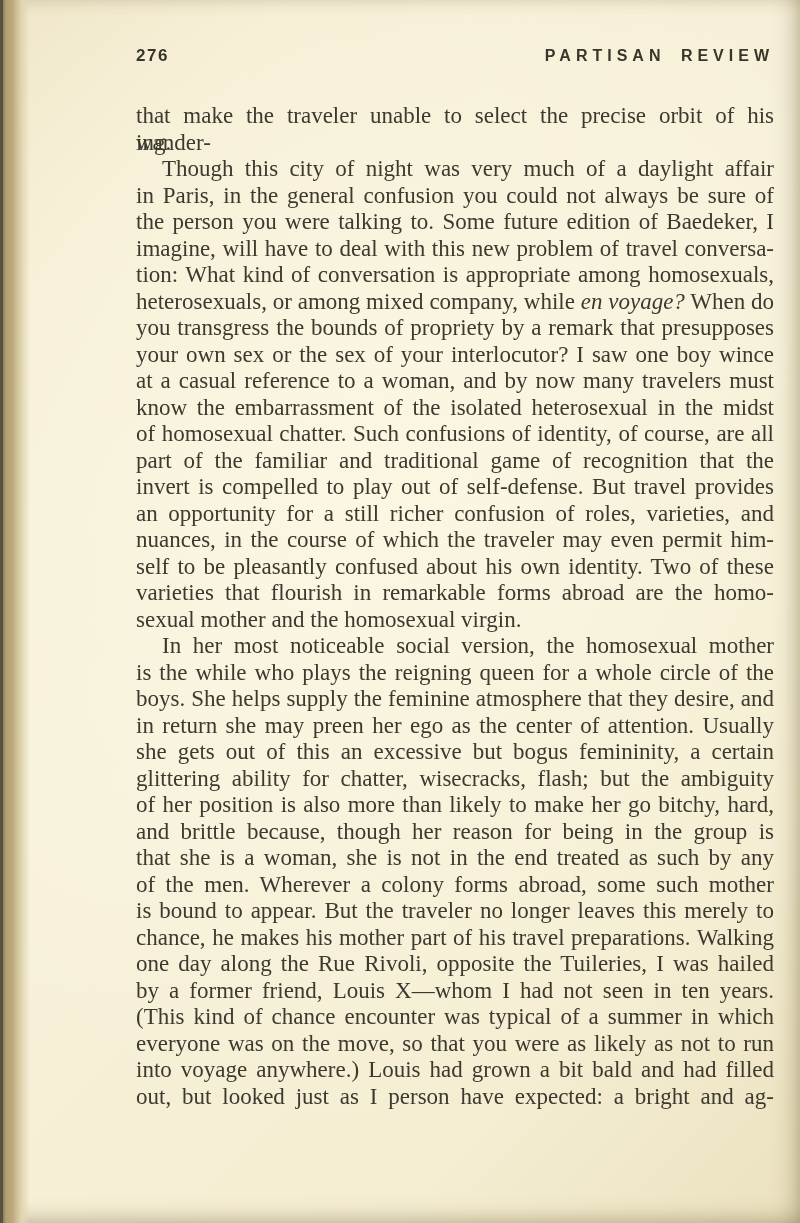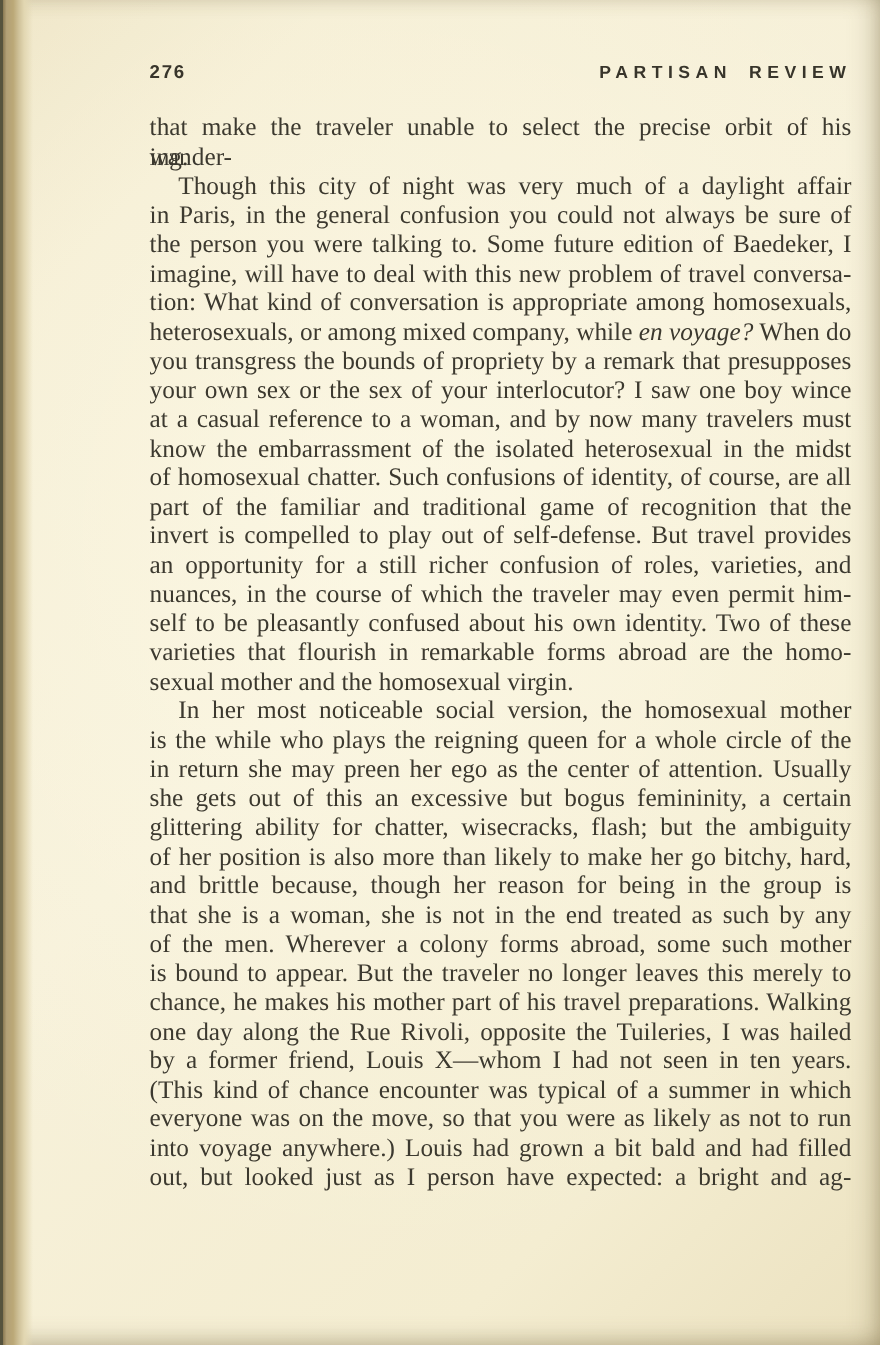--- a/index.html
+++ b/index.html
@@ -23,21 +23,21 @@
     left: 0; top: 0; bottom: 0;
     width: 30px;
     background: linear-gradient(90deg,
       var(--edge-dark) 0px, var(--edge-dark) 3px,
       #8d7c56 3px, var(--edge-tan) 6px,
       #bba877 12px, #cfc199 17px,
       #e2d7b2 22px, rgba(245,238,212,0) 30px);
   }
   .running-head {
     position: absolute;
-    top: 56px; left: 136px; right: 26px;
+    top: 46px; left: 136px; right: 26px;
     display: flex;
     justify-content: space-between;
     align-items: baseline;
     font-family: "Liberation Sans", sans-serif;
     font-weight: bold;
     color: #38352b;
   }
   .page-number {
     font-size: 17px;
     letter-spacing: 1.5px;
@@ -93,20 +93,21 @@
       <div class="line"><span>of homosexual chatter. Such confusions of identity, of course, are all</span></div>
       <div class="line"><span>part of the familiar and traditional game of recognition that the</span></div>
       <div class="line"><span>invert is compelled to play out of self-defense. But travel provides</span></div>
       <div class="line"><span>an opportunity for a still richer confusion of roles, varieties, and</span></div>
       <div class="line"><span>nuances, in the course of which the traveler may even permit him-</span></div>
       <div class="line"><span>self to be pleasantly confused about his own identity. Two of these</span></div>
       <div class="line"><span>varieties that flourish in remarkable forms abroad are the homo-</span></div>
       <div class="line no-just"><span>sexual mother and the homosexual virgin.</span></div>
       <div class="line indent"><span>In her most noticeable social version, the homosexual mother</span></div>
       <div class="line"><span>is the while who plays the reigning queen for a whole circle of the</span></div>
+      <div class="line"><span>boys. She helps supply the feminine atmosphere that they desire, and</span></div>
       <div class="line"><span>in return she may preen her ego as the center of attention. Usually</span></div>
       <div class="line"><span>she gets out of this an excessive but bogus femininity, a certain</span></div>
       <div class="line"><span>glittering ability for chatter, wisecracks, flash; but the ambiguity</span></div>
       <div class="line"><span>of her position is also more than likely to make her go bitchy, hard,</span></div>
       <div class="line"><span>and brittle because, though her reason for being in the group is</span></div>
       <div class="line"><span>that she is a woman, she is not in the end treated as such by any</span></div>
       <div class="line"><span>of the men. Wherever a colony forms abroad, some such mother</span></div>
       <div class="line"><span>is bound to appear. But the traveler no longer leaves this merely to</span></div>
       <div class="line"><span>chance, he makes his mother part of his travel preparations. Walking</span></div>
       <div class="line"><span>one day along the Rue Rivoli, opposite the Tuileries, I was hailed</span></div>

